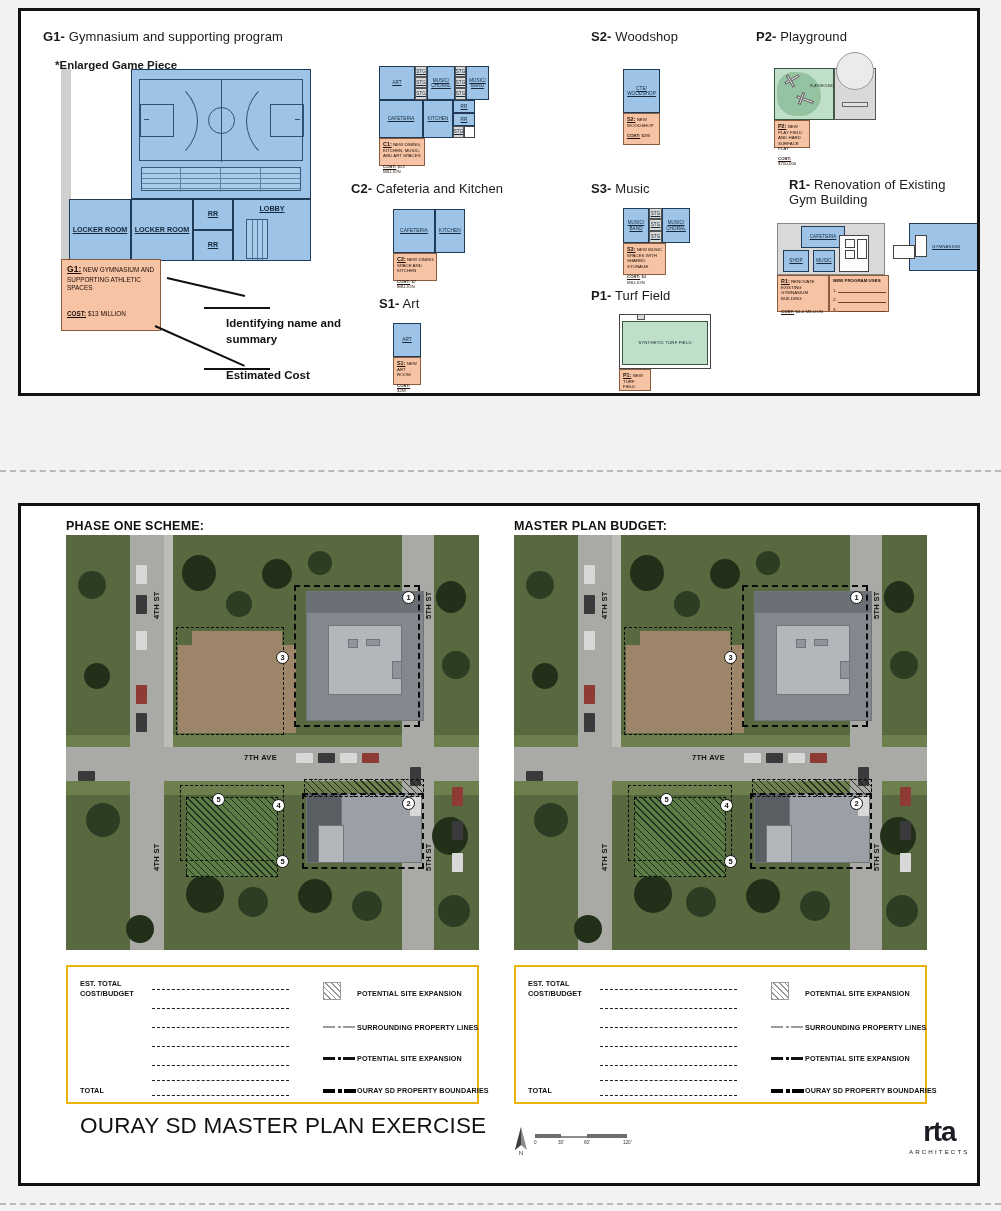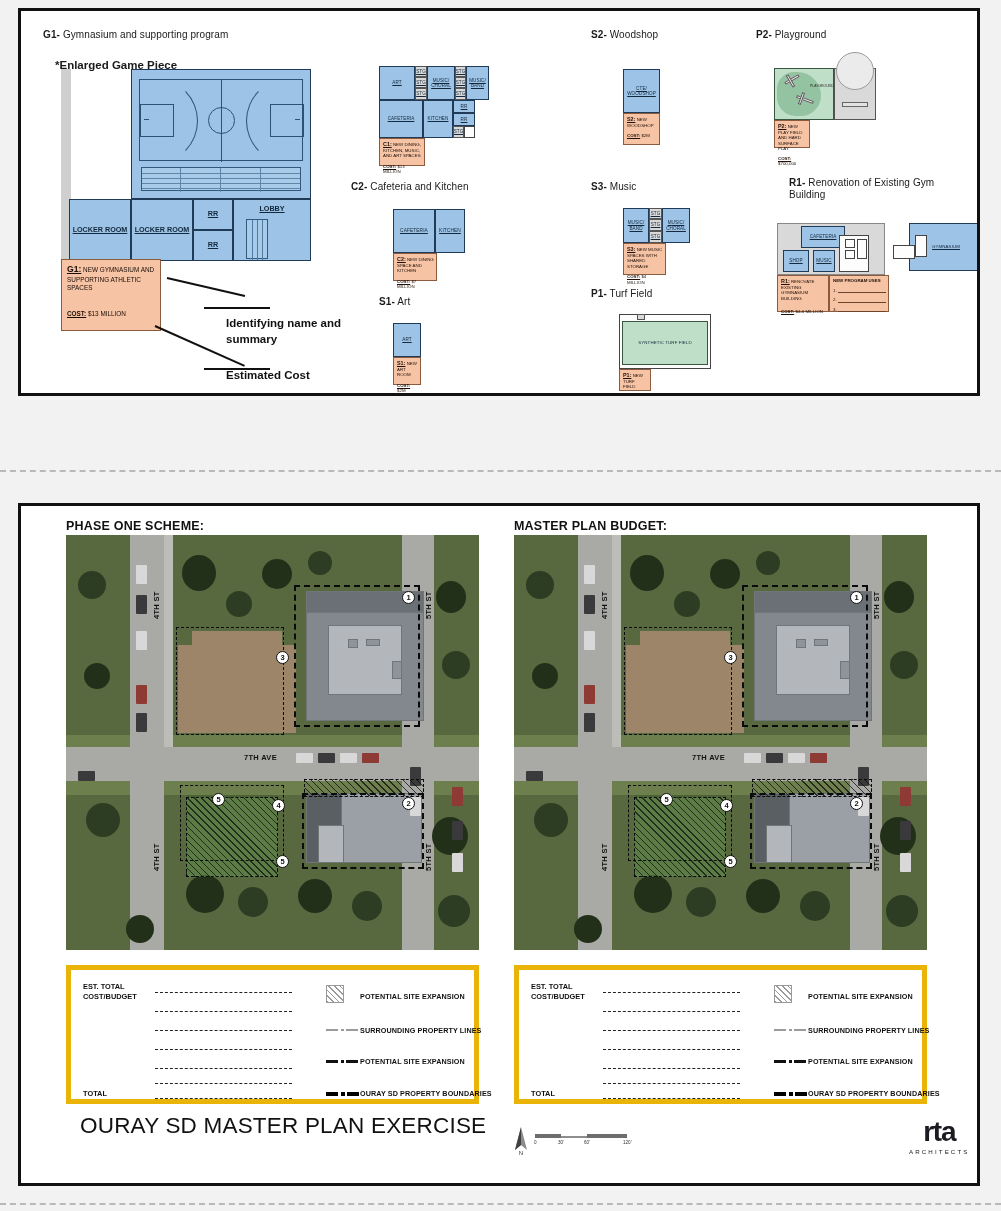--- a/index.html
+++ b/index.html
@@ -28,21 +28,21 @@
     border-top: 2px dashed #b9b9b9;
   }
   #sep-top { top: 470px; }
   #sep-bot { top: 1203px; }
 
   
   .prog-inner { position: absolute; inset: 0; }
 
   .hdg {
     position: absolute;
-    font-size: 10px; color: #1a1a1a; letter-spacing: .1px;
+    font-size: 13px; color: #1a1a1a; letter-spacing: .1px;
     line-height: 1.18;
   }
   .hdg b { font-weight: bold; }
   .hdg span.lt { font-weight: normal; }
 
   .subnote {
     position: absolute; font-size: 11.5px; font-weight: bold; color: #1a1a1a;
   }
 
   
@@ -153,21 +153,21 @@
   }
   .marker {
     position: absolute; width: 13px; height: 13px; border-radius: 50%;
     background: #fff; border: 1.2px solid #111;
     display: flex; align-items: center; justify-content: center;
     font-size: 7.5px; font-weight: bold; color: #111;
   }
 
   
   .legend-panel {
-    position: absolute; border: 5px solid #eab308; background: #fff;
+    position: absolute; border: 2px solid #eab308; background: #fff;
   }
   .lg-label {
     position: absolute; font-size: 7.4px; font-weight: bold; color: #111;
     line-height: 1.3; white-space: pre-line;
   }
   .lg-rule { position: absolute; border-top: 1px dashed #222; }
   .lg-item-txt {
     position: absolute; font-size: 7.2px; font-weight: bold; color: #111;
     letter-spacing: .1px; white-space: nowrap;
   }

